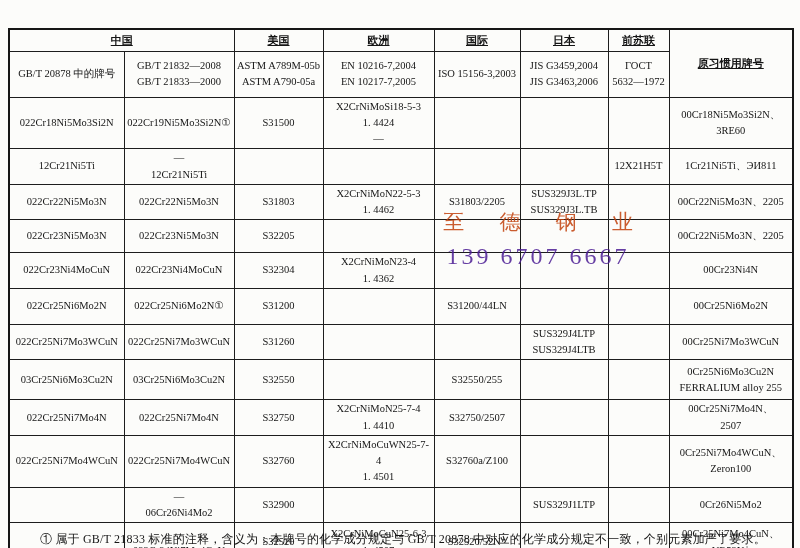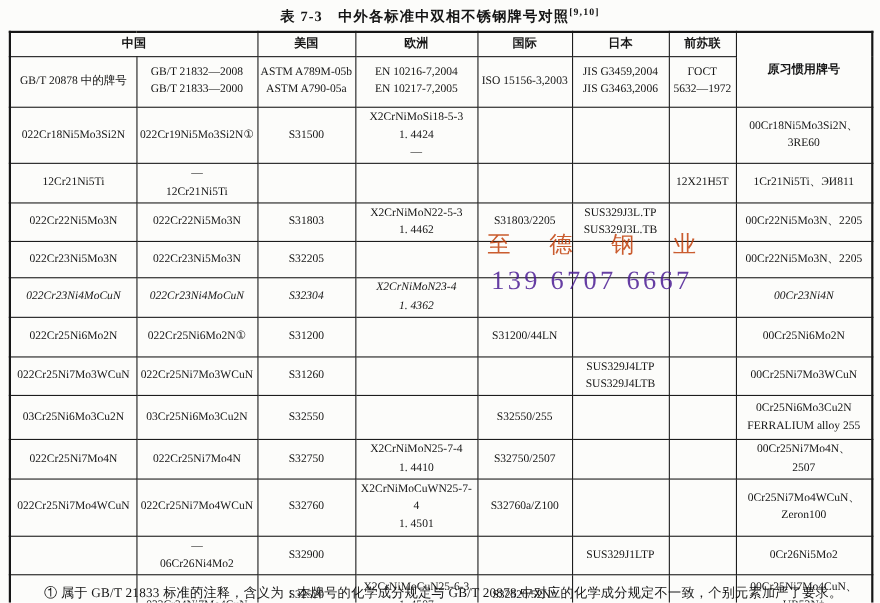--- a/index.html
+++ b/index.html
@@ -8,49 +8,46 @@
   .doc-title{position:absolute;top:6px;left:0;width:100%;text-align:center;
              font-size:13px;font-weight:bold;letter-spacing:1px;}
   .doc-title sup{font-size:9px;font-weight:bold;}
   table.grade-table{position:absolute;left:8px;top:28px;width:784px;
         border-collapse:collapse;table-layout:fixed;border:2px solid #161616;}
   .grade-table th,.grade-table td{border:1px solid #1d1d1d;text-align:center;vertical-align:middle;
         padding:1px 2px;white-space:pre-line;line-height:1.55;overflow:hidden;}
   .grade-table thead th{font-size:11px;font-weight:bold;}
   .grade-table thead tr.h2 th{font-weight:normal;font-size:10.5px;}
   .grade-table tbody td{font-size:10.5px;font-weight:normal;}
-  .grade-table thead tr.h1{height:22px;}
+  .grade-table thead tr.h1{height:22px;text-decoration:underline;}
   .grade-table thead tr.h2{height:46px;}
   .grade-table tbody tr:nth-child(1){height:43px;}
   .grade-table tbody tr:nth-child(2){height:32px;padding-left:32px;}
   .grade-table tbody tr:nth-child(3){height:35px;}
   .grade-table tbody tr:nth-child(4){height:33px;}
-  .grade-table tbody tr:nth-child(5){height:35px;font-style:italic;}
+  .grade-table tbody tr:nth-child(5){height:35px;}
   .grade-table tbody tr:nth-child(6){height:36px;}
   .grade-table tbody tr:nth-child(7){height:35px;}
   .grade-table tbody tr:nth-child(8){height:40px;padding-left:11px;}
   .grade-table tbody tr:nth-child(9){height:35px;padding-left:44px;}
   .grade-table tbody tr:nth-child(10){height:35px;}
   .grade-table tbody tr:nth-child(11){height:35px;}
   .grade-table tbody tr:nth-child(12){height:40px;}
   .footnote{position:absolute;left:40px;top:531px;width:765px;font-size:12px;
             white-space:nowrap;letter-spacing:0.2px;}
   .watermark{position:absolute;left:428px;top:208px;width:220px;text-align:center;
              pointer-events:none;opacity:0.85;}
   .wm-line1{font-size:21px;letter-spacing:15px;color:#c2410c;text-indent:15px;}
   .wm-line2{font-size:24px;letter-spacing:3px;color:#4c1d95;margin-top:7px;}
 </style>
 </head>
 <body>
 
 <div class="page">
 
-  <div class="doc-title">
-    <span>表 7-3　中外各标准中双相不锈钢牌号对照</span><sup>[9,10]</sup>
-  </div>
 
   <table class="grade-table">
     <colgroup>
       <col style="width:115px">
         <col style="width:110px">
         <col style="width:89px">
         <col style="width:111px">
       <col style="width:86px">
         <col style="width:88px">
         <col style="width:61px">

